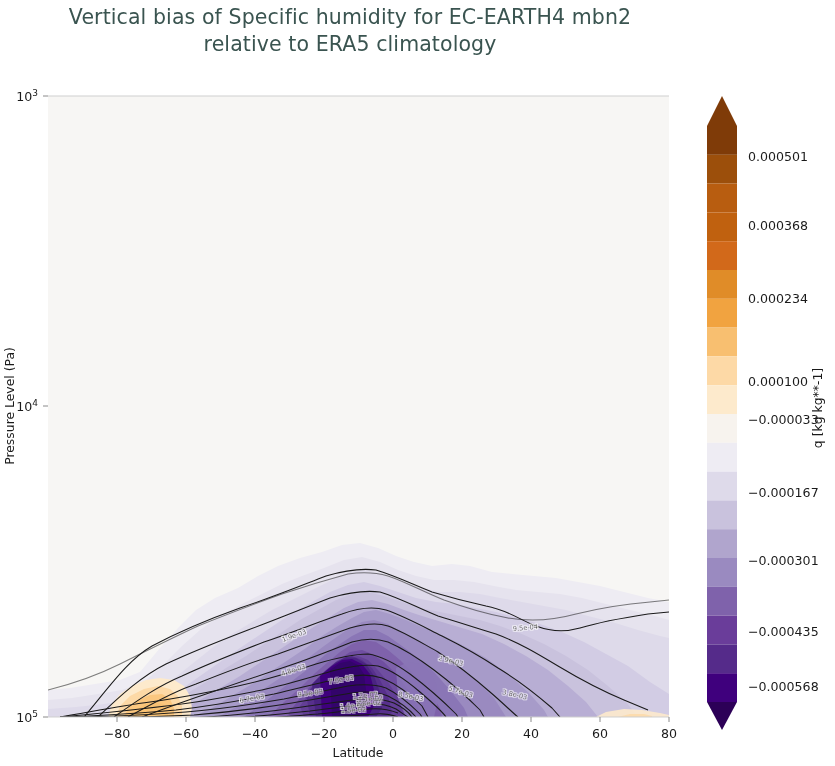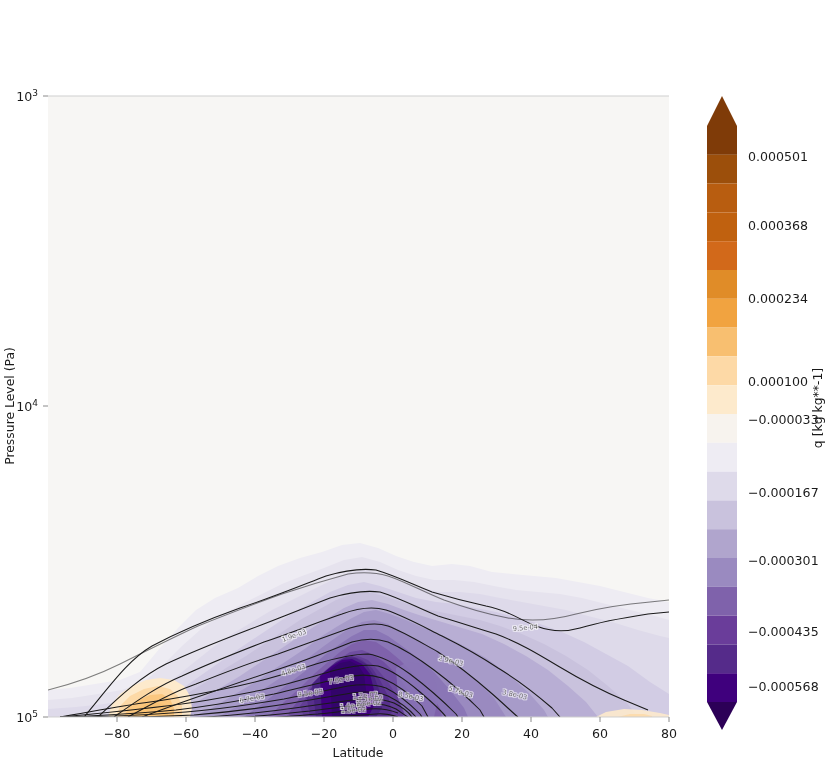--- a/index.html
+++ b/index.html
@@ -13,20 +13,22 @@
   .axlab{font-size:12.4px;fill:#1a1a1a;}
   .cblab{font-size:12.6px;fill:#1a1a1a;}
   .clab{font-size:6.6px;fill:#111;}
 </style>
 </head>
 <body>
 
 <div id="root">
 
   <div class="title">
+    <div>Vertical bias of Specific humidity for EC-EARTH4 mbn2</div>
+    <div>relative to ERA5 climatology</div>
   </div>
 
   <svg width="835" height="766">
     <defs>
       <clipPath id="axclip">
           <rect x="48" y="96" width="621" height="621"></rect>
         </clipPath>
 
       <filter id="halo" x="-30%" y="-60%" width="160%" height="220%">
         <feMorphology in="SourceAlpha" operator="dilate" radius="1.2" result="d"></feMorphology>

